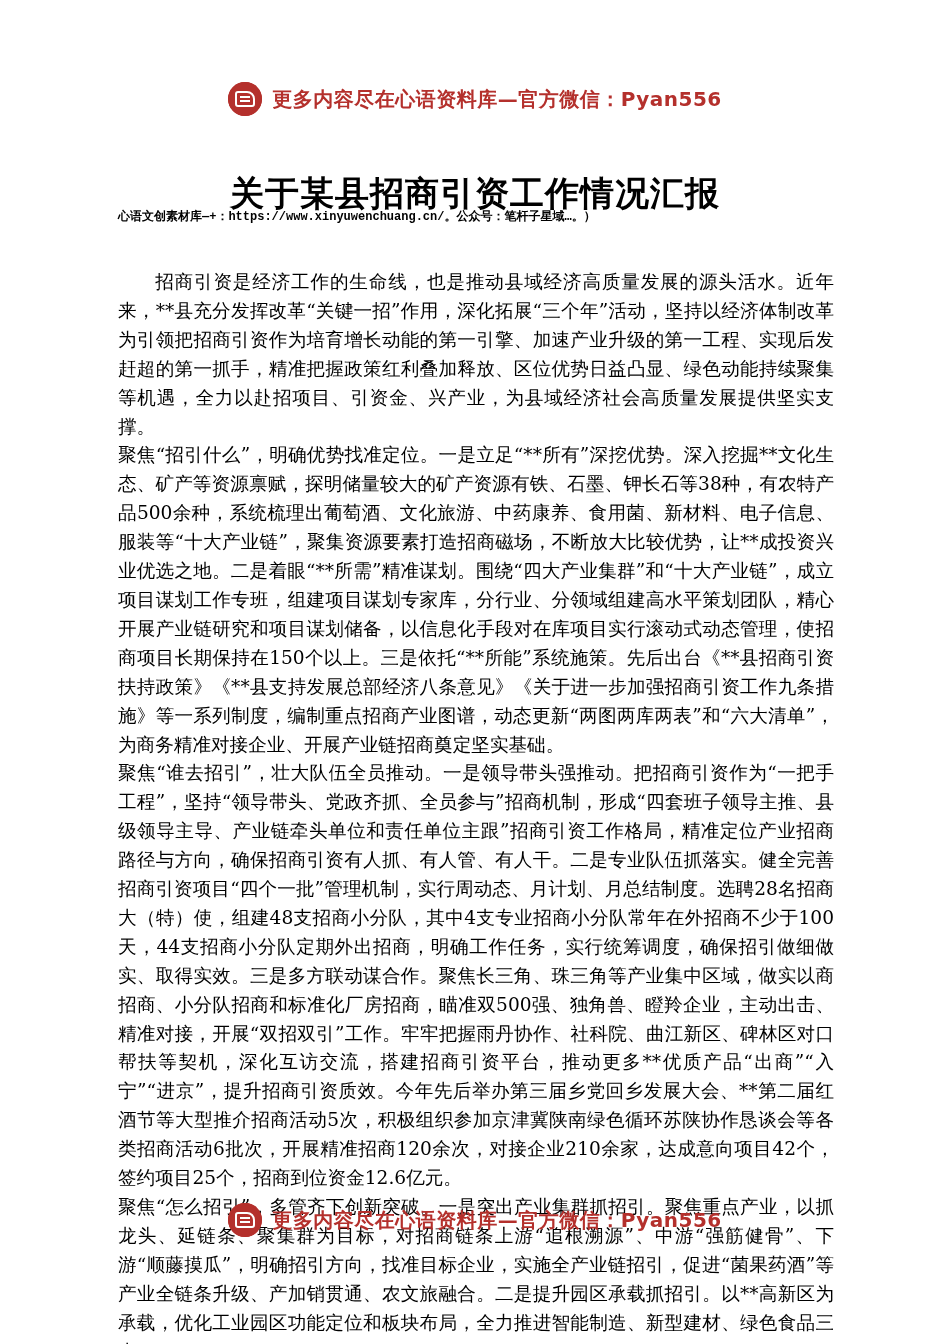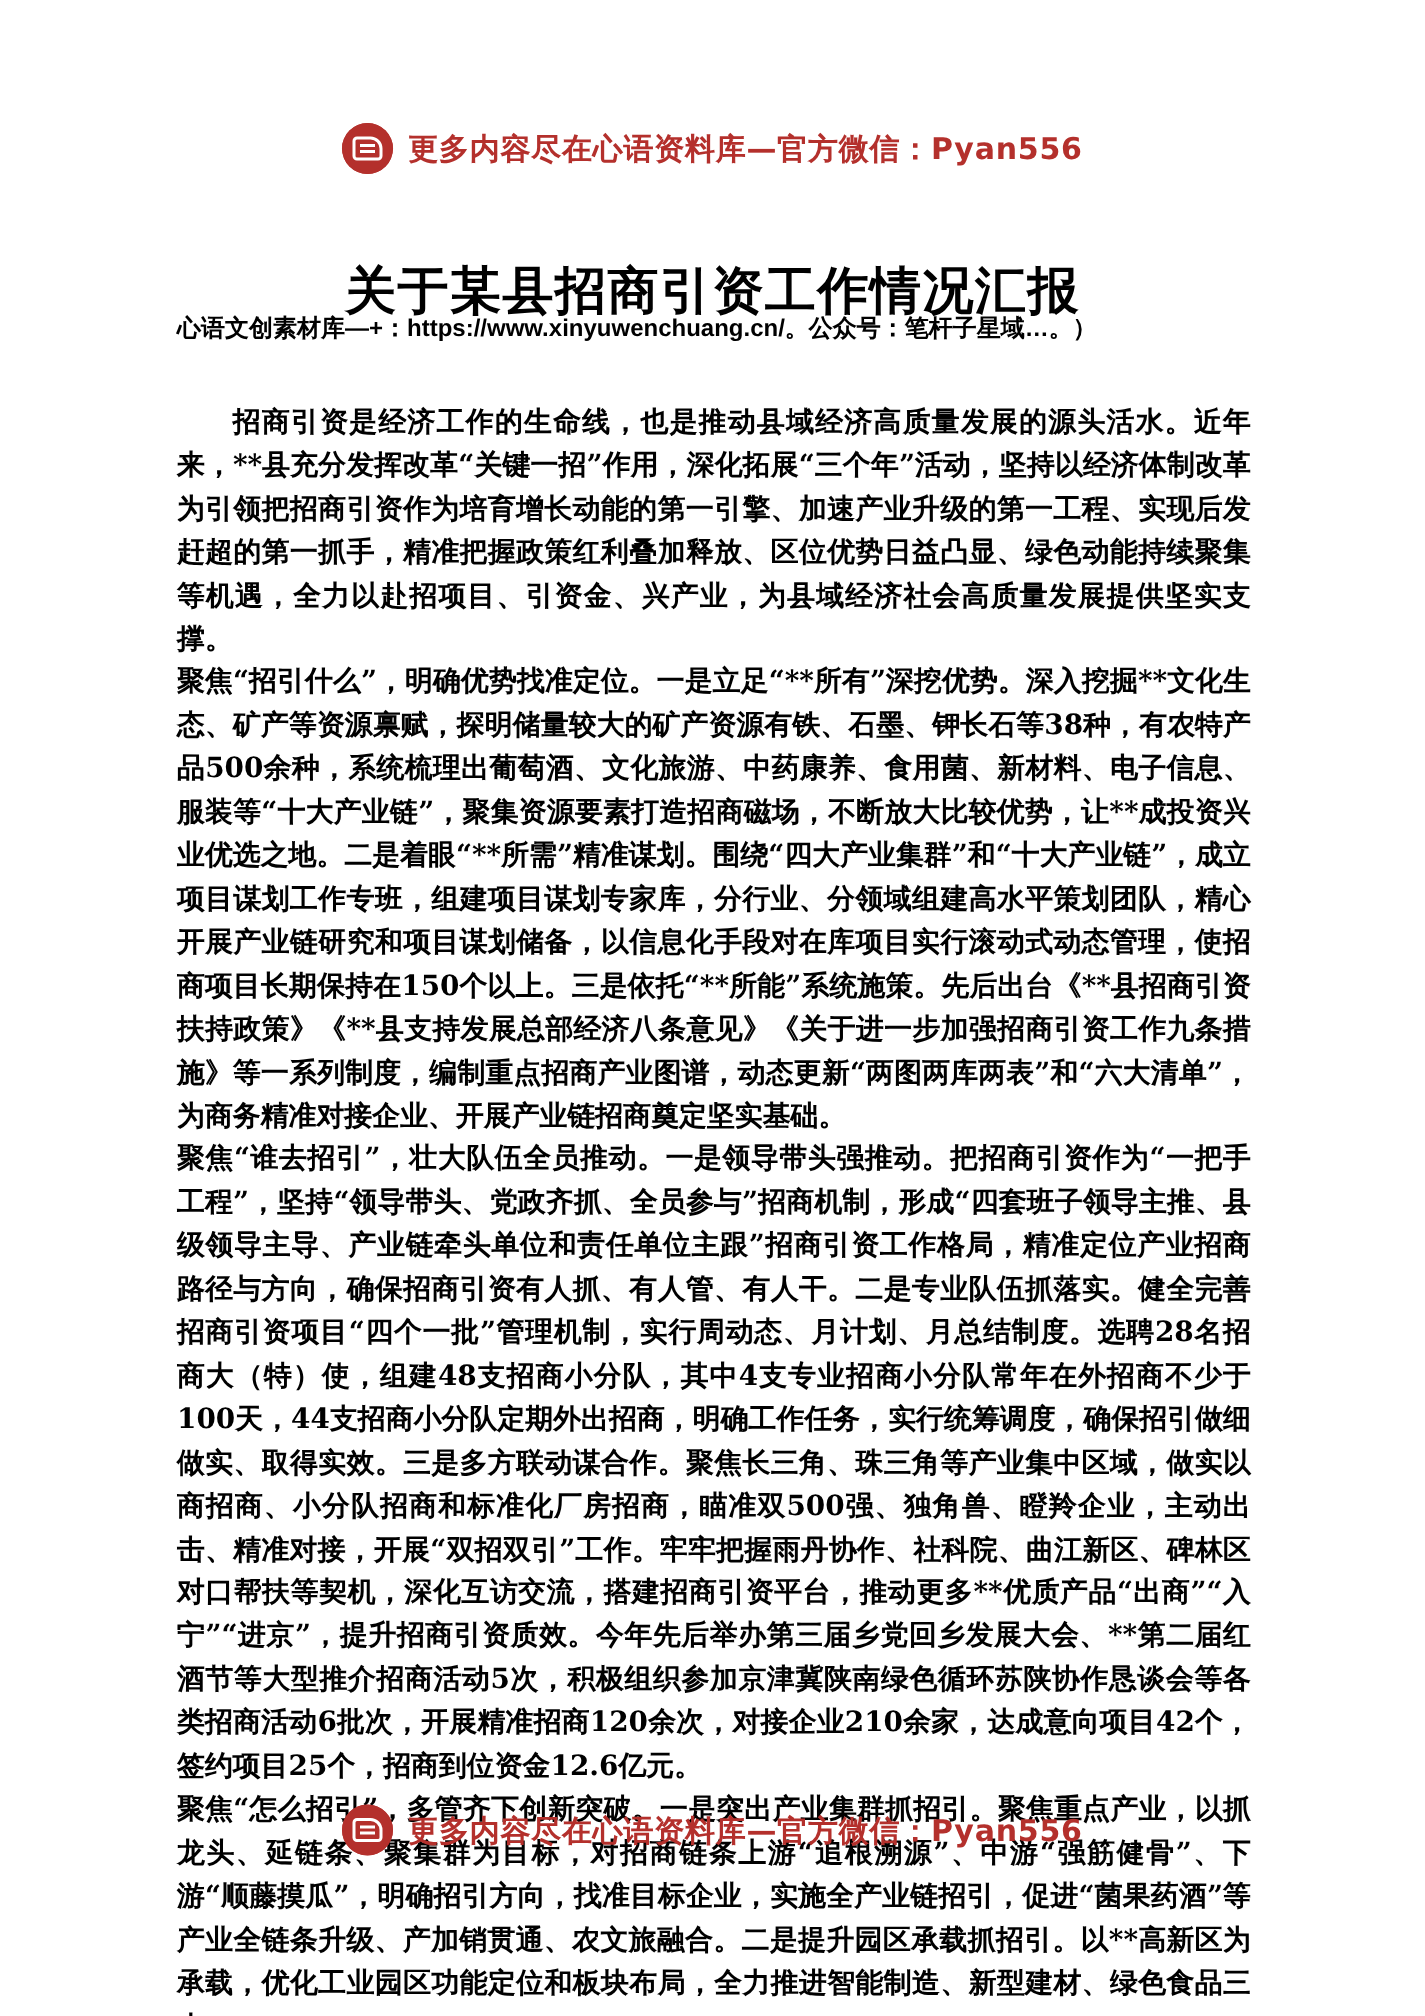--- a/index.html
+++ b/index.html
@@ -92,45 +92,44 @@
     letter-spacing: 1px;
     font-family: "DejaVu Serif", serif;
   }
 
   
   .source {
     position: absolute;
     left: 118px;
     top: 208px;
     width: 714px;
-    font-size: 16px;
+    font-size: 12px;
     font-weight: bold;
     line-height: 1.55;
     text-align: center;
-    font-family: Liberation Sans, sans-serif;
+    font-family: Liberation Mono, monospace;
   }
   .source .l1 { display: block; text-align: left; }
   .source .l2 { display: block; text-align: center; }
 
   
   .body-text {
     position: absolute;
     left: 118px;
     top: 268px;
     width: 716px;
     font-size: 18.6px;
     line-height: 1.555;
     text-align: justify;
     text-justify: inter-ideograph;
     font-family: "DejaVu Serif", serif;
   }
   .body-text p {
     margin: 0;
     text-indent: 2em;
-    font-weight: bold;
   }
   .body-text p.noindent {
     text-indent: 0;
   }
 </style>
 </head>
 <body>
 
 <div class="page">
 

